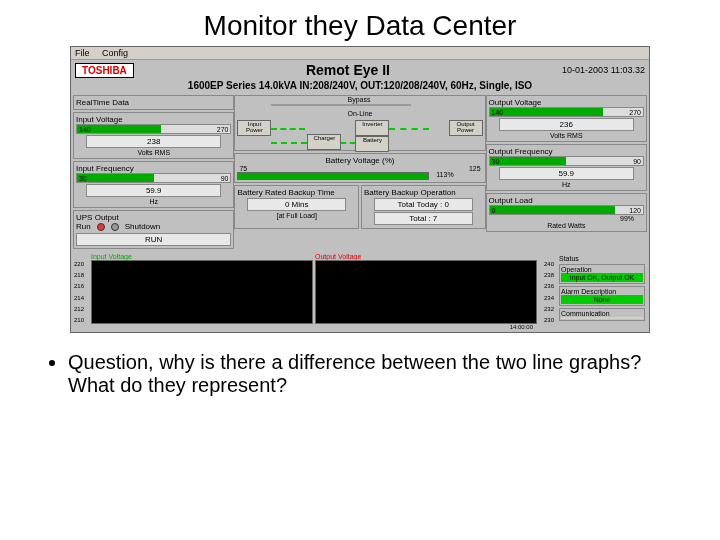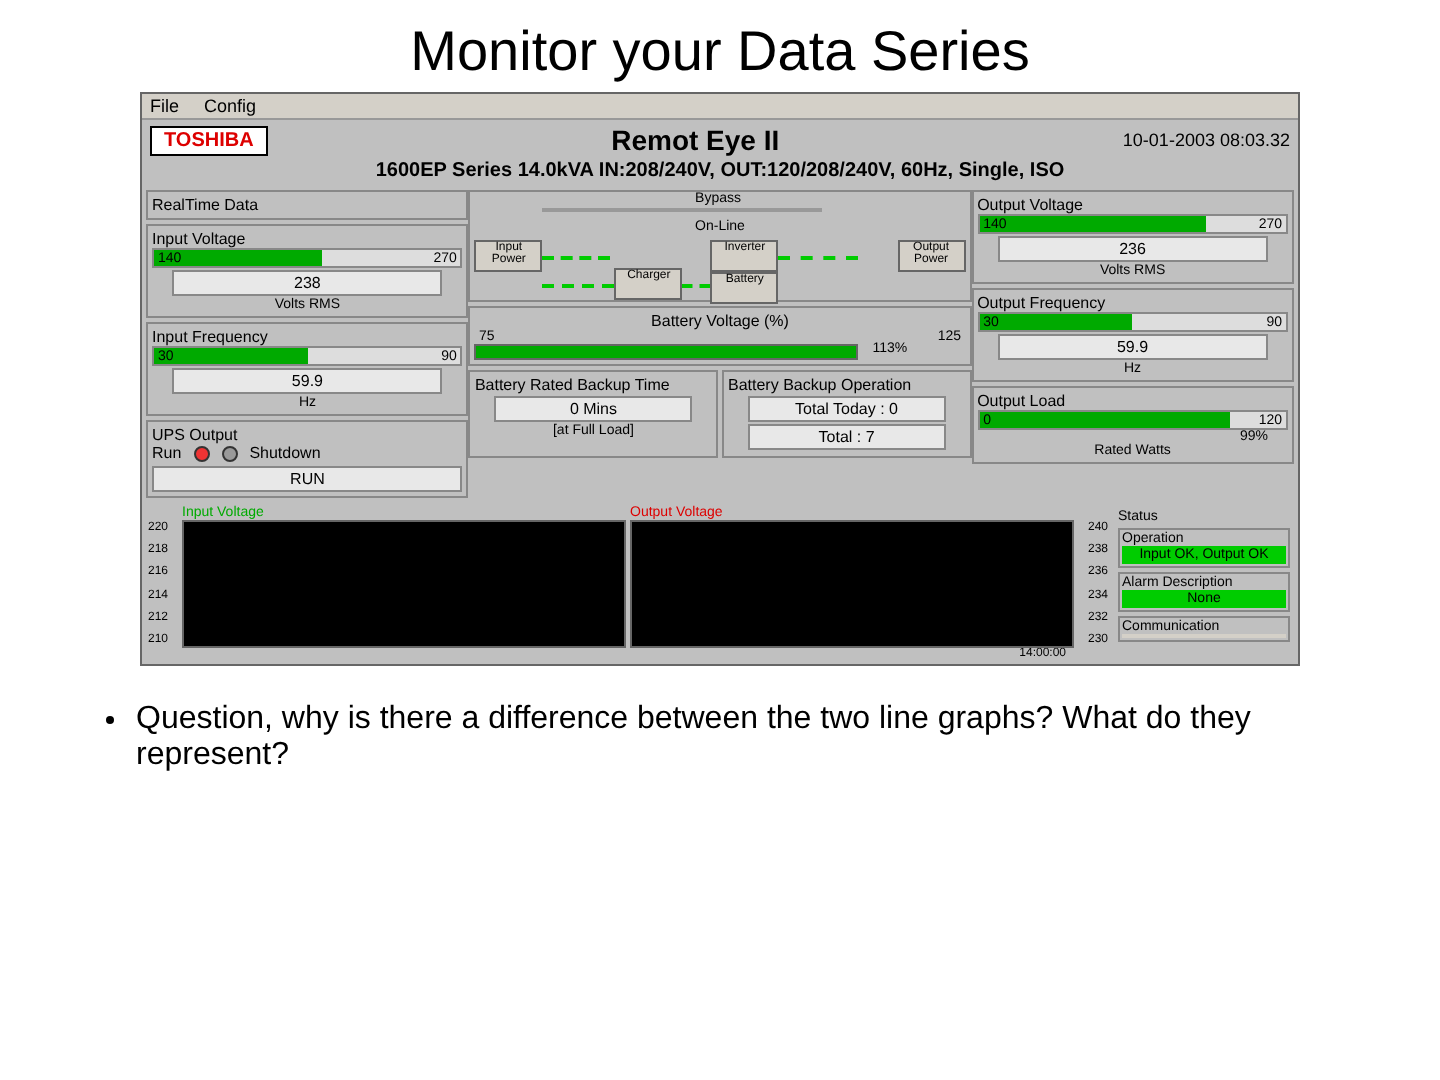--- a/index.html
+++ b/index.html
@@ -47,37 +47,37 @@
   .gtitle.in { color:#0a0; }
   .gtitle.out { color:#d00; }
   .gcanvas { background:#000; height:64px; border:1px solid #666; position:relative; }
   .yticks { position:absolute; left:-18px; top:0; bottom:0; display:flex; flex-direction:column; justify-content:space-between; font-size:6px; }
   .yticks.right { left:auto; right:-18px; text-align:left;}
   .xtime { text-align:right; font-size:6px; padding-right:4px;}
   .statuscol { width:90px; display:flex; flex-direction:column; gap:2px; font-size:7px; padding:2px;}
   .stbox { border:1px solid #888; padding:1px; }
   .stval { background:#0c0; text-align:center; padding:1px; }
   .stval.blank { background:#d4d0c8; }
-  .bullet { padding: 18px 48px; font-size: 16px; }
+  .bullet { padding: 18px 48px; font-size: 20px; }
   .bullet ul { list-style: disc; padding-left: 20px; }
 </style>
 </head>
 <body>
 
-<div class="slide-title">Monitor your Data Series</div>
+<div class="slide-title">Monitor they Data Center</div>
 
 <div class="app-window">
   <div class="menubar">
     <span>File</span>
     <span>Config</span>
   </div>
   <div class="header">
     <div class="logo">TOSHIBA</div>
     <div class="header-title">Remot Eye II</div>
-    <div class="header-time">10-01-2003 08:03.32</div>
+    <div class="header-time">10-01-2003 11:03.32</div>
   </div>
   <div class="subhead">1600EP Series 14.0kVA IN:208/240V, OUT:120/208/240V, 60Hz, Single, ISO</div>
 
   <div class="main3">
 
     <div class="col" style="flex:0.9">
       <div class="panel">
         <div class="plabel">RealTime Data</div>
       </div>
       <div class="panel">

